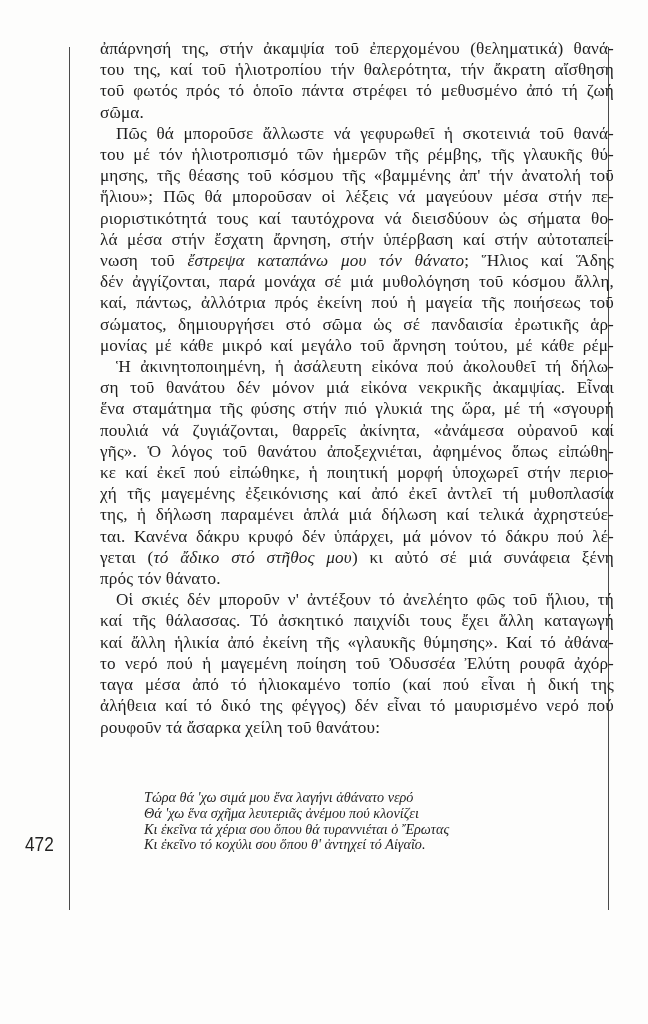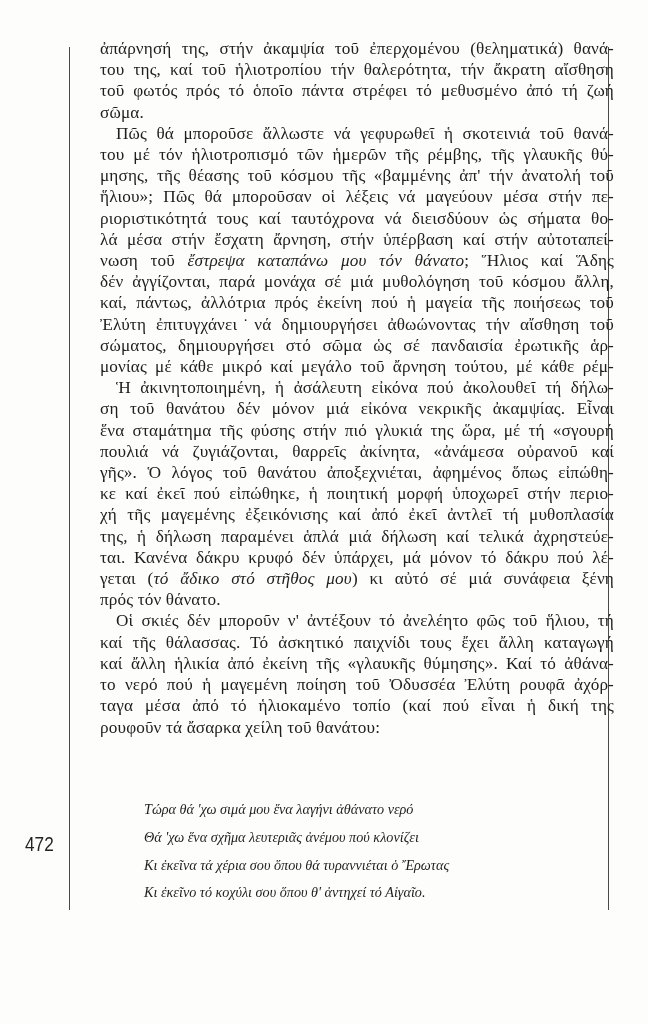--- a/index.html
+++ b/index.html
@@ -16,21 +16,21 @@
     font-size: 17.2px; line-height: 21.2px; text-align: justify; letter-spacing: 0.15px;
   }
   .line { display: block; white-space: nowrap; text-align-last: justify; }
   .line.last { text-align-last: left; }
   .line.indent { padding-left: 16px; }
   .poem {
     position: absolute; left: 144px; top: 790px;
     font-family: "Liberation Serif", "DejaVu Serif", serif; font-style: italic;
     font-size: 14.2px; line-height: 15.8px;
   }
-  .poem .pline { display: block; white-space: nowrap; margin-top: 12px; }
+  .poem .pline { display: block; white-space: nowrap; }
   .page-number {
     position: absolute; left: 25px; top: 832px;
     font-family: "Liberation Sans", "DejaVu Sans", sans-serif; font-size: 21px;
     transform: scaleX(0.82); transform-origin: left top; color: #222;
   }
   em { }
 </style>
 </head>
 <body>
 
@@ -47,21 +47,20 @@
     <div>
       <span class="line indent">Πῶς θά μποροῦσε ἄλλωστε νά γεφυρωθεῖ ἡ σκοτεινιά τοῦ θανά-</span>
       <span class="line">του μέ τόν ἡλιοτροπισμό τῶν ἡμερῶν τῆς ρέμβης, τῆς γλαυκῆς θύ-</span>
       <span class="line">μησης, τῆς θέασης τοῦ κόσμου τῆς «βαμμένης ἀπ' τήν ἀνατολή τοῦ</span>
       <span class="line">ἥλιου»; Πῶς θά μποροῦσαν οἱ λέξεις νά μαγεύουν μέσα στήν πε-</span>
       <span class="line">ριοριστικότητά τους καί ταυτόχρονα νά διεισδύουν ὡς σήματα θο-</span>
       <span class="line">λά μέσα στήν ἔσχατη ἄρνηση, στήν ὑπέρβαση καί στήν αὐτοταπεί-</span>
       <span class="line">νωση τοῦ <em>ἔστρεψα καταπάνω μου τόν θάνατο</em>; Ἥλιος καί Ἅδης</span>
       <span class="line">δέν ἀγγίζονται, παρά μονάχα σέ μιά μυθολόγηση τοῦ κόσμου ἄλλη,</span>
       <span class="line">καί, πάντως, ἀλλότρια πρός ἐκείνη πού ἡ μαγεία τῆς ποιήσεως τοῦ</span>
-      <span class="line">Ἐλύτη ἐπιτυγχάνει˙νά δημιουργήσει ἀθωώνοντας τήν αἴσθηση τοῦ</span>
       <span class="line">σώματος, δημιουργήσει στό σῶμα ὡς σέ πανδαισία ἐρωτικῆς ἁρ-</span>
       <span class="line">μονίας μέ κάθε μικρό καί μεγάλο τοῦ ἄρνηση τούτου, μέ κάθε ρέμ-</span>
     </div>
     <div>
       <span class="line indent">Ἡ ἀκινητοποιημένη, ἡ ἀσάλευτη εἰκόνα πού ἀκολουθεῖ τή δήλω-</span>
       <span class="line">ση τοῦ θανάτου δέν μόνον μιά εἰκόνα νεκρικῆς ἀκαμψίας. Εἶναι</span>
       <span class="line">ἕνα σταμάτημα τῆς φύσης στήν πιό γλυκιά της ὥρα, μέ τή «σγουρή</span>
       <span class="line">πουλιά νά ζυγιάζονται, θαρρεῖς ἀκίνητα, «ἀνάμεσα οὐρανοῦ καί</span>
       <span class="line">γῆς». Ὁ λόγος τοῦ θανάτου ἀποξεχνιέται, ἀφημένος ὅπως εἰπώθη-</span>
       <span class="line">κε καί ἐκεῖ πού εἰπώθηκε, ἡ ποιητική μορφή ὑποχωρεῖ στήν περιο-</span>
@@ -70,20 +69,21 @@
       <span class="line">ται. Κανένα δάκρυ κρυφό δέν ὑπάρχει, μά μόνον τό δάκρυ πού λέ-</span>
       <span class="line">γεται (<em>τό ἄδικο στό στῆθος μου</em>) κι αὐτό σέ μιά συνάφεια ξένη</span>
       <span class="line last">πρός τόν θάνατο.</span>
     </div>
     <div>
       <span class="line indent">Οἱ σκιές δέν μποροῦν ν' ἀντέξουν τό ἀνελέητο φῶς τοῦ ἥλιου, τή</span>
       <span class="line">καί τῆς θάλασσας. Τό ἀσκητικό παιχνίδι τους ἔχει ἄλλη καταγωγή</span>
       <span class="line">καί ἄλλη ἡλικία ἀπό ἐκείνη τῆς «γλαυκῆς θύμησης». Καί τό ἀθάνα-</span>
       <span class="line">το νερό πού ἡ μαγεμένη ποίηση τοῦ Ὀδυσσέα Ἐλύτη ρουφᾶ ἀχόρ-</span>
       <span class="line">ταγα μέσα ἀπό τό ἡλιοκαμένο τοπίο (καί πού εἶναι ἡ δική της</span>
+      <span class="line">ἀλήθεια καί τό δικό της φέγγος) δέν εἶναι τό μαυρισμένο νερό πού</span>
       <span class="line last">ρουφοῦν τά ἄσαρκα χείλη τοῦ θανάτου:</span>
     </div>
   </div>
 
 <div class="poem" id="poem">
     <span class="pline">Τώρα θά 'χω σιμά μου ἕνα λαγήνι ἀθάνατο νερό</span>
     <span class="pline">Θά 'χω ἕνα σχῆμα λευτεριᾶς ἀνέμου πού κλονίζει</span>
     <span class="pline">Κι ἐκεῖνα τά χέρια σου ὅπου θά τυραννιέται ὁ Ἔρωτας</span>
     <span class="pline">Κι ἐκεῖνο τό κοχύλι σου ὅπου θ' ἀντηχεί τό Αἰγαῖο.</span>
   </div>

